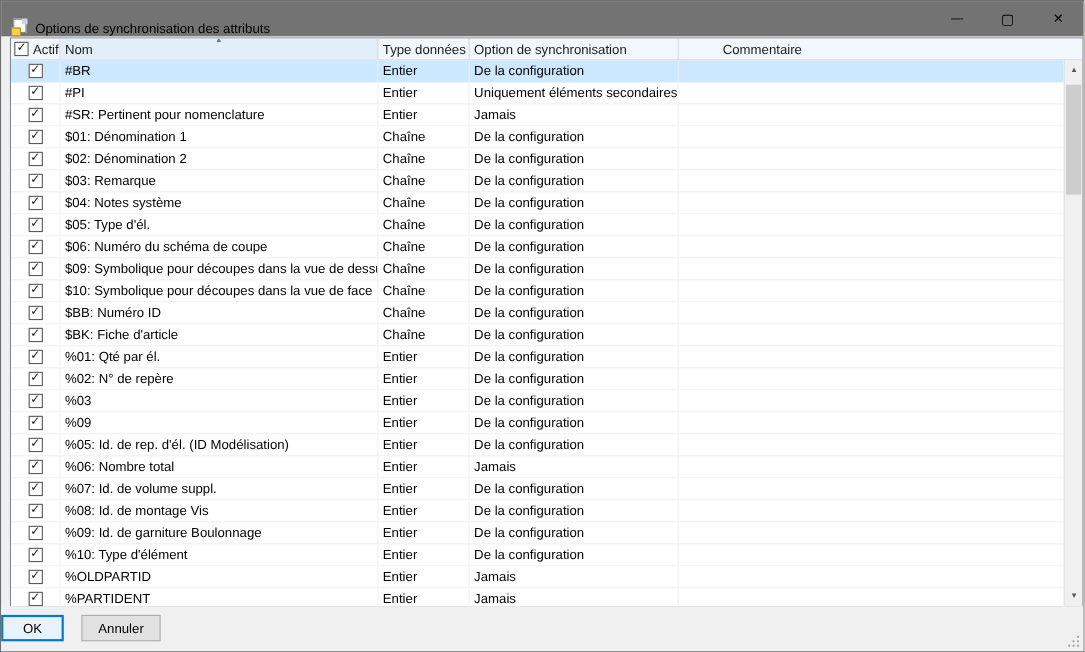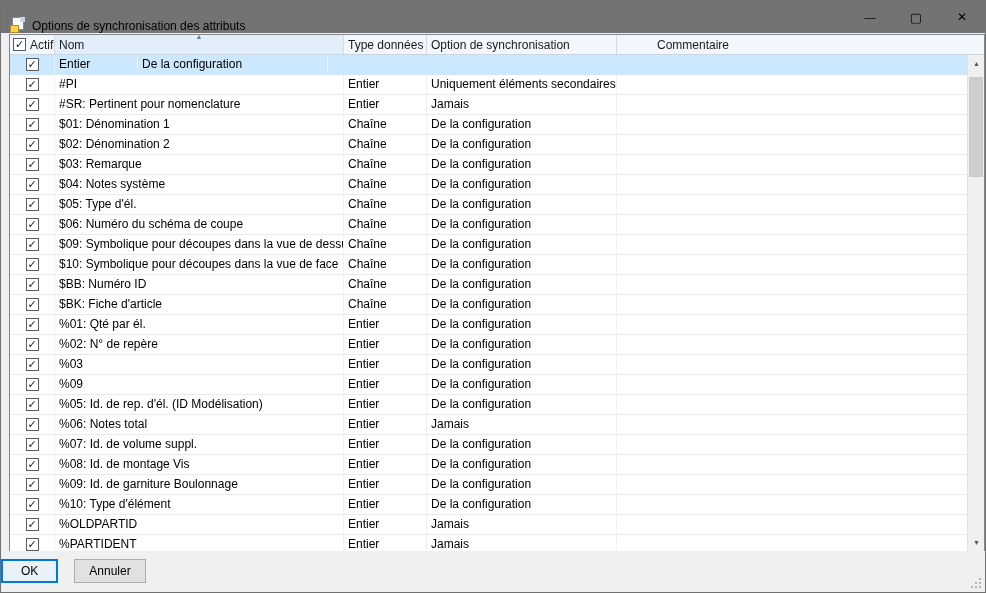--- a/index.html
+++ b/index.html
@@ -109,20 +109,21 @@
       </div>
     </div>
 
     <div class="body-rows">
     <div class="row selected">
       <div class="cell c-check">
         <span class="checkbox">
           <span class="tick">✓</span>
         </span>
       </div>
+      <div class="cell c-nom">#BR</div>
       <div class="cell c-type">Entier</div>
       <div class="cell c-opt">De la configuration</div>
       <div class="cell c-comment"></div>
     </div>
 
     <div class="row">
       <div class="cell c-check">
         <span class="checkbox">
           <span class="tick">✓</span>
         </span>
@@ -324,21 +325,21 @@
       <div class="cell c-opt">De la configuration</div>
       <div class="cell c-comment"></div>
     </div>
 
     <div class="row">
       <div class="cell c-check">
         <span class="checkbox">
           <span class="tick">✓</span>
         </span>
       </div>
-      <div class="cell c-nom">%06: Notes total</div>
+      <div class="cell c-nom">%06: Nombre total</div>
       <div class="cell c-type">Entier</div>
       <div class="cell c-opt">Jamais</div>
       <div class="cell c-comment"></div>
     </div>
 
     <div class="row">
       <div class="cell c-check">
         <span class="checkbox">
           <span class="tick">✓</span>
         </span>

